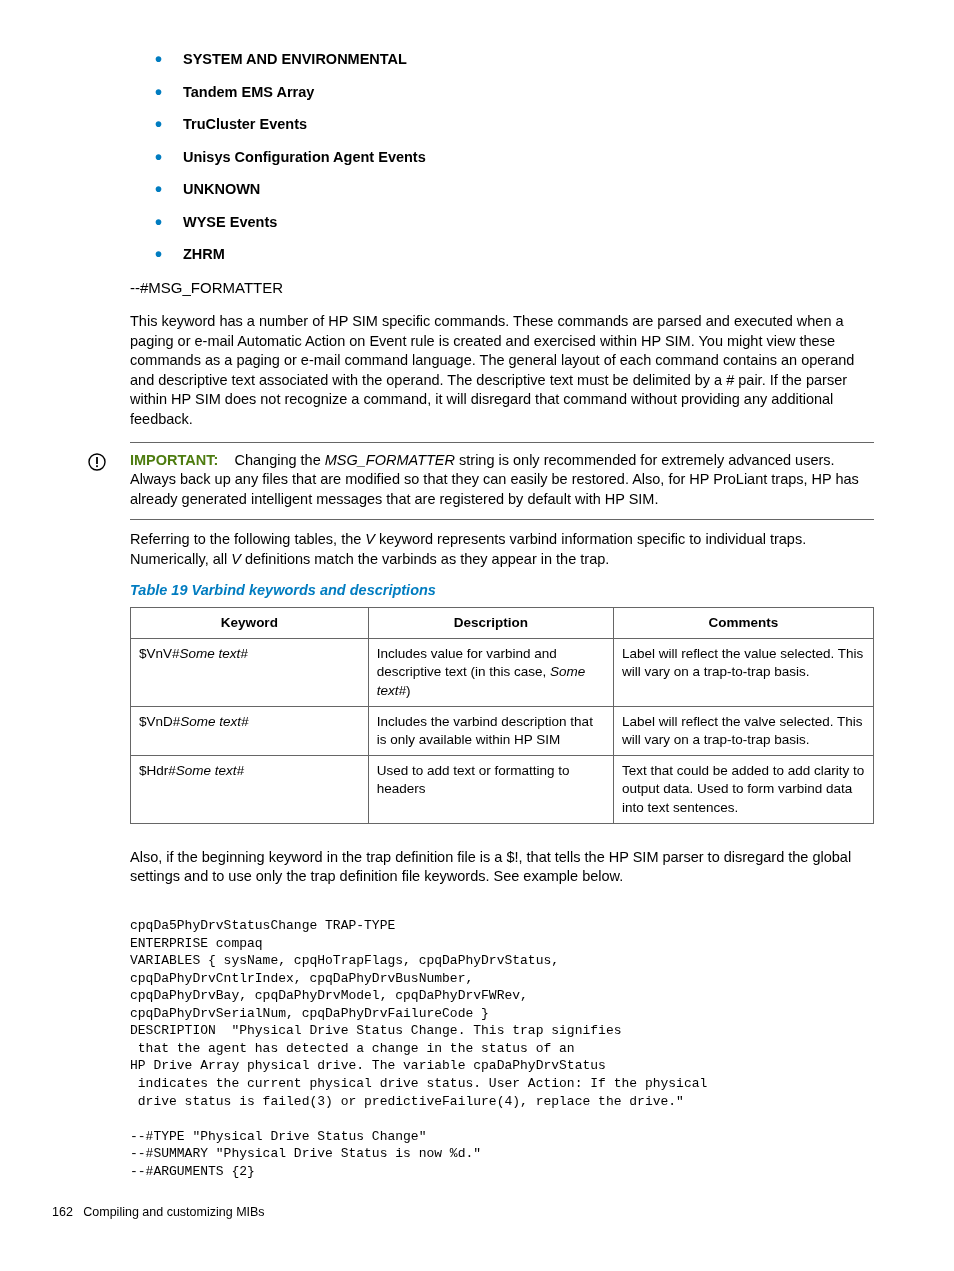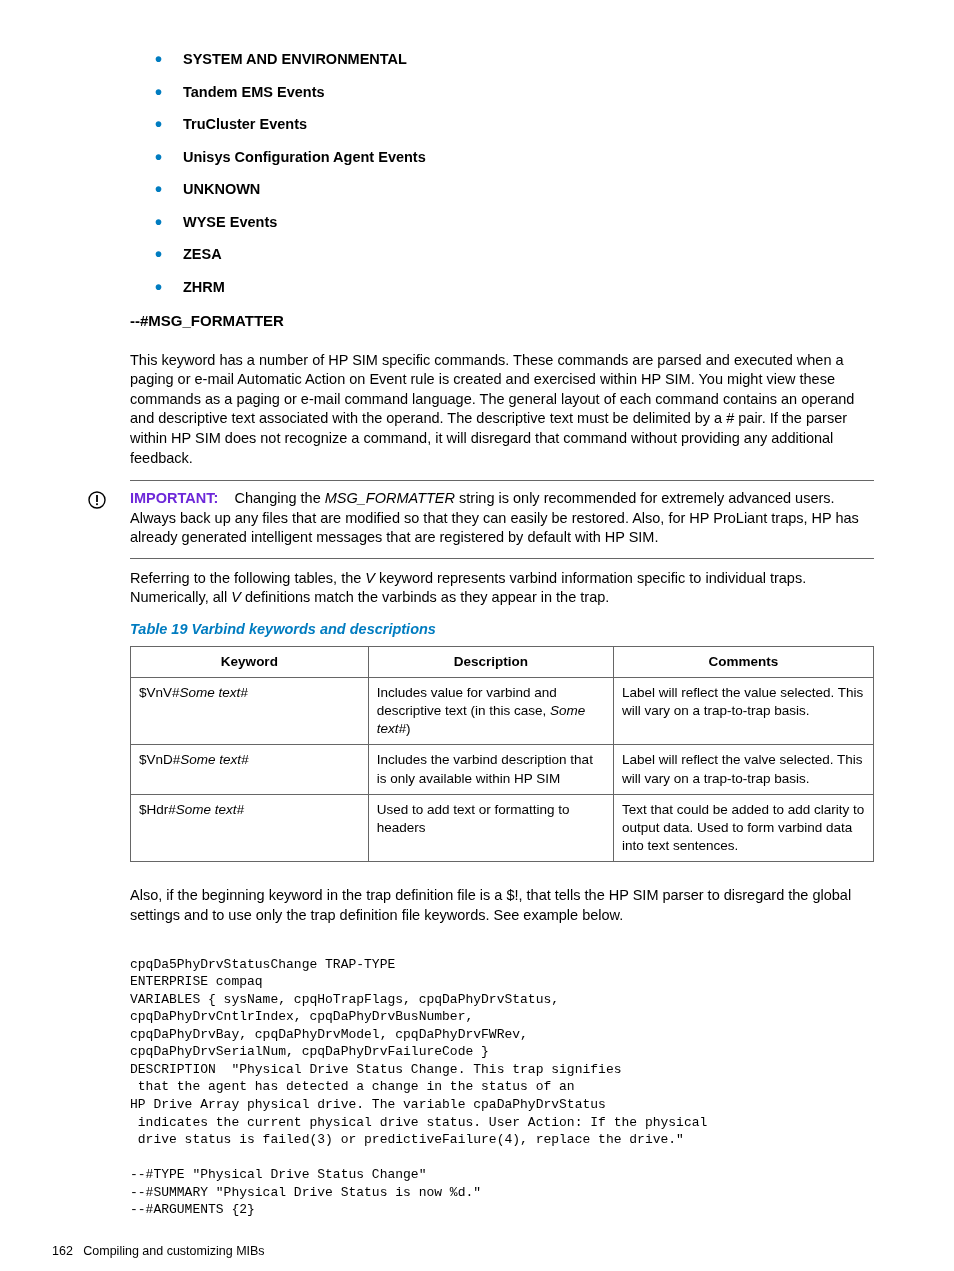--- a/index.html
+++ b/index.html
@@ -29,43 +29,43 @@
     left: 0;
     color: #007cc0;
     font-size: 20px;
     line-height: 1;
     top: -1px;
   }
   .indent {
     margin-left: 50px;
   }
   .section-heading {
-    font-weight: bold;
+    font-weight: normal;
     font-size: 15px;
-    margin-bottom: 20px;
+    margin-bottom: 14px;
   }
   .body-para {
     margin: 0 0 10px 0;
   }
   .important-block {
     margin-left: 0;
     margin-top: 12px;
     margin-bottom: 10px;
     border-top: 1px solid #666;
     border-bottom: 1px solid #666;
     padding: 8px 0 10px 0;
     position: relative;
   }
   .important-icon {
     position: absolute;
     left: -42px;
     top: 10px;
   }
   .important-label {
-    color: #6d28d9;
+    color: #4d7c0f;
     font-weight: bold;
   }
   .table-caption {
     color: #007cc0;
     font-weight: bold;
     margin-top: 12px;
     margin-bottom: 6px;
     font-style: italic;
   }
   table.vb {
@@ -98,26 +98,25 @@
     margin-top: 24px;
     margin-left: -28px;
   }
   .italic { font-style: italic; }
 </style>
 </head>
 <body>
 
 <ul class="bullet-list">
   <li>SYSTEM AND ENVIRONMENTAL</li>
-  <li>Tandem EMS Events</li>
+  <li>Tandem EMS Array</li>
   <li>TruCluster Events</li>
   <li>Unisys Configuration Agent Events</li>
   <li>UNKNOWN</li>
   <li>WYSE Events</li>
-  <li>ZESA</li>
   <li>ZHRM</li>
 </ul>
 
 <div class="indent">
   <div class="section-heading">--#MSG_FORMATTER</div>
   <p class="body-para">This keyword has a number of HP SIM specific commands. These commands are parsed and executed when a paging or e-mail Automatic Action on Event rule is created and exercised within HP SIM. You might view these commands as a paging or e-mail command language. The general layout of each command contains an operand and descriptive text associated with the operand. The descriptive text must be delimited by a # pair. If the parser within HP SIM does not recognize a command, it will disregard that command without providing any additional feedback.</p>
 
   <div class="important-block">
     <span class="important-icon">
       <svg width="18" height="18" viewBox="0 0 18 18">

